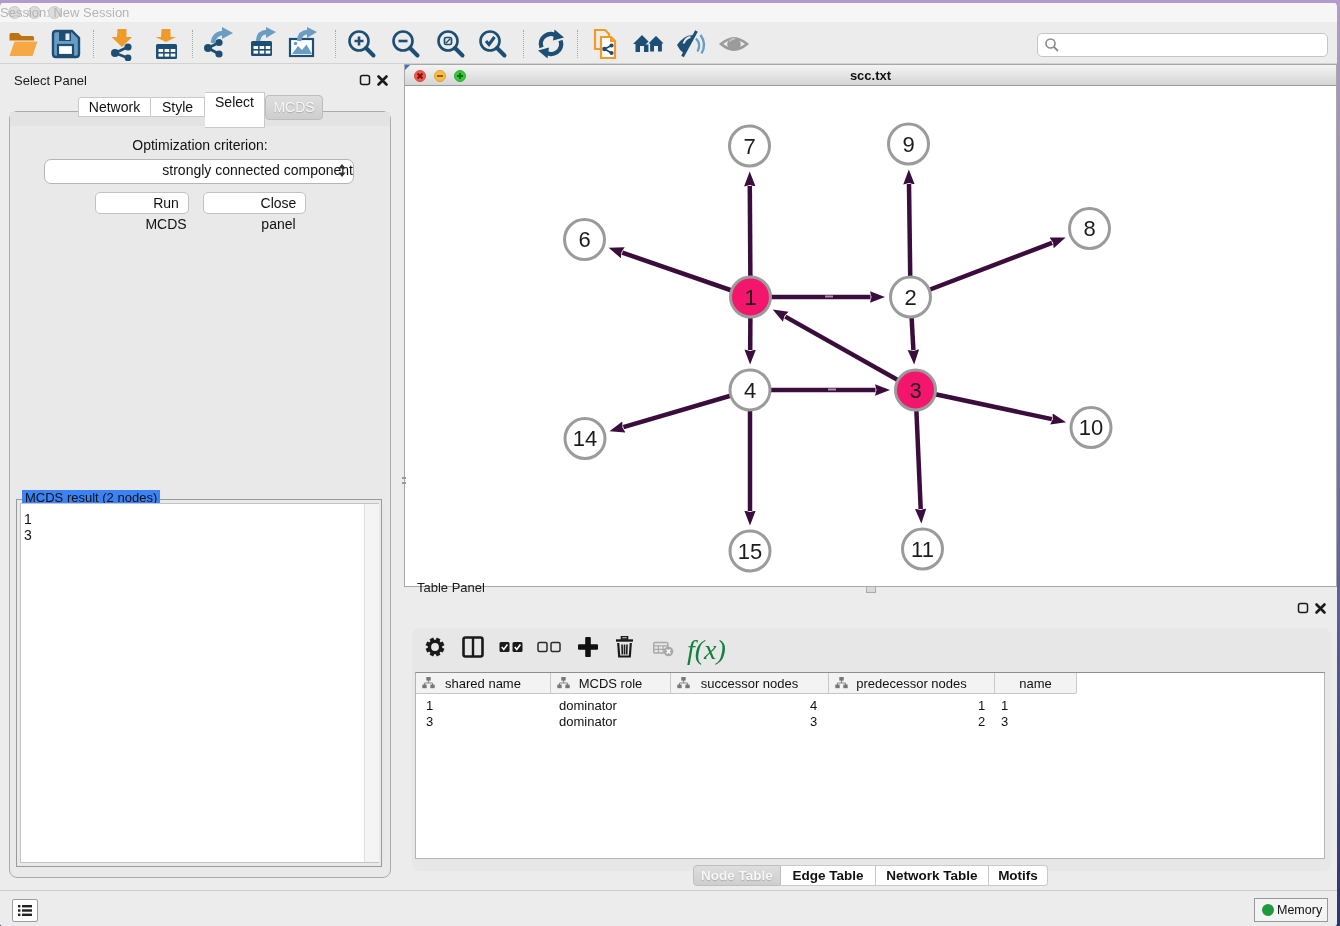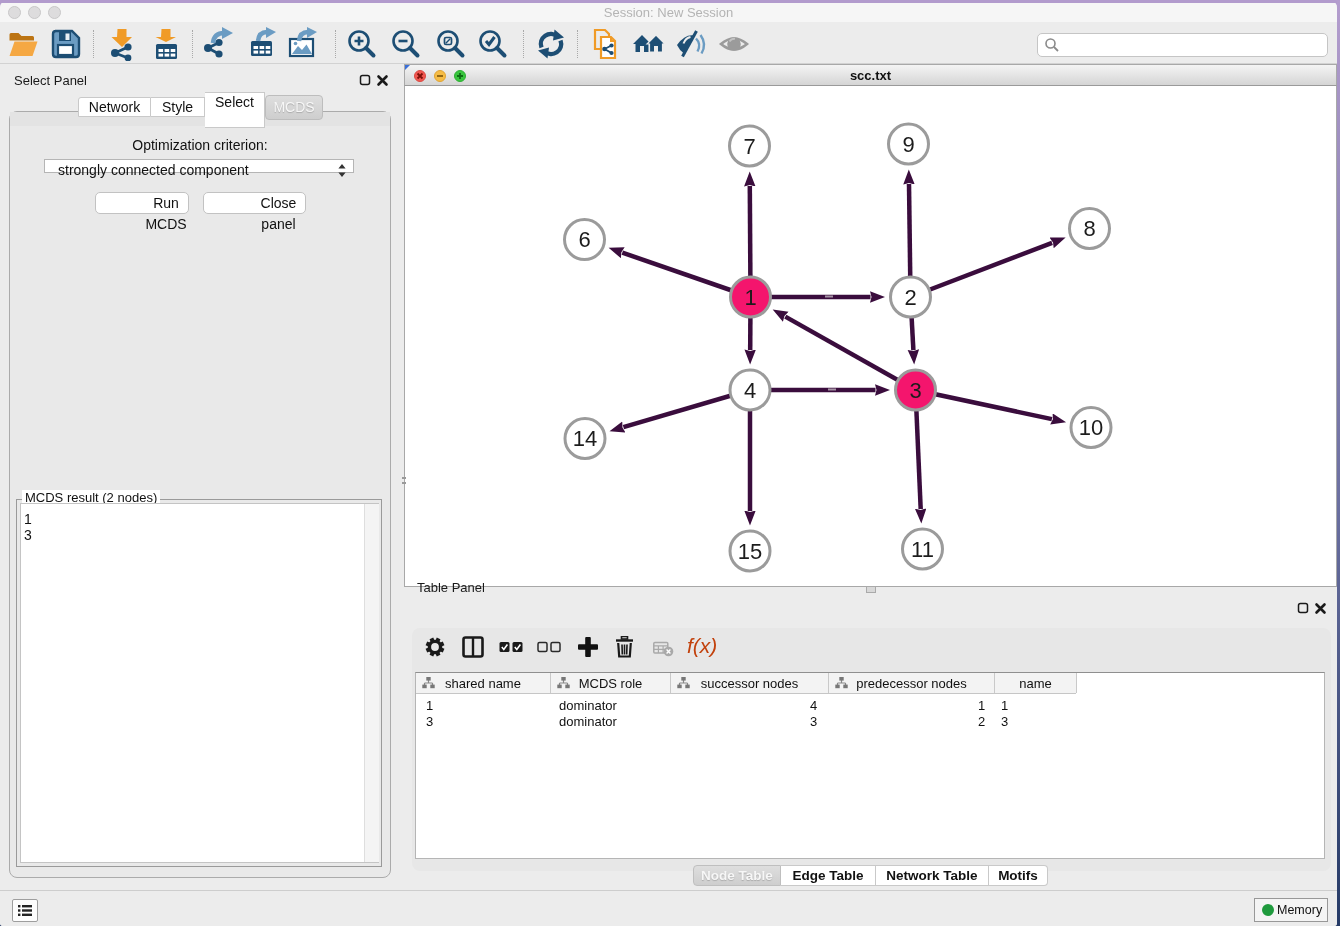--- a/index.html
+++ b/index.html
@@ -6,21 +6,21 @@
   body{width:1340px;height:926px;overflow:hidden;
        font-family:"Liberation Sans",sans-serif;
        background:linear-gradient(#b49dce,#6a6fa0 55%,#253a66);}
   .page{position:relative;width:1340px;height:926px;}
   .win{position:absolute;left:0;top:0;width:1337px;height:926px;
        background:#ececec;border-radius:8px 8px 3px 3px;overflow:hidden;}
   
   .titlebar{position:absolute;left:0;top:3px;width:100%;height:19px;background:#f6f6f6;}
   .tl{position:absolute;top:3px;width:13px;height:13px;border-radius:50%;
       background:#dddcdd;border:1px solid #c8c7c8;box-sizing:border-box;}
-  .wtitle{position:absolute;top:2px;left:0;width:100%;text-align:center;
+  .wtitle{position:absolute;top:2px;left:0;width:100%;text-align:left;
       font-size:13px;color:#b4b4b4;}
   
   .toolbar{position:absolute;left:0;top:22px;width:100%;height:41px;background:#ececec;
       border-bottom:1px solid #d2d2d2;}
   .tsep{position:absolute;top:8px;height:28px;width:0;border-left:1px dotted #a9a9a9;}
   .ticon{position:absolute;top:5px;width:34px;height:34px;}
   .searchbox{position:absolute;left:1037px;top:11px;width:289px;height:22px;background:#fff;
       border:1px solid #c5c5c5;border-radius:5px;}
   
   .cptitle{position:absolute;left:14px;top:73px;font-size:13px;color:#1a1a1a;}
@@ -208,30 +208,30 @@
       <svg style="position:absolute;left:376px;top:74px;" width="13" height="13" viewBox="0 0 13 13">
         <path d="M2.5 2.5 L10.5 10.5 M10.5 2.5 L2.5 10.5" stroke="#1a1a1a" stroke-width="2.6" stroke-linecap="round"></path>
       </svg>
   <div class="innerpanel"></div>
   <div class="tabstrip"></div>
   <div class="tab" style="left:78px;top:97px;width:73px;height:20px;line-height:19px;border-radius:3px 0 0 0;">Network</div>
   <div class="tab" style="left:151px;top:97px;width:54px;height:20px;line-height:19px;border-left:none;">Style</div>
   <div class="tab" style="left:205px;top:92px;width:60px;height:36px;line-height:19px;border-left:none;">Select</div>
   <div class="tab seltab" style="left:265px;top:95px;width:58px;height:25px;line-height:23px;border-radius:4px;border-color:#bdbdbd;">MCDS</div>
   <div style="position:absolute;left:0;top:137px;width:400px;text-align:center;font-size:14px;color:#111;">Optimization criterion:</div>
-  <div class="btn" style="left:44px;top:159px;width:310px;height:14px;line-height:20px;border-radius:0;text-align:left;padding-left:13px;border-color:#b5b5b5;">strongly connected component
+  <div class="btn" style="left:44px;top:159px;width:310px;height:25px;line-height:20px;border-radius:7px;text-align:right;padding-left:13px;border-color:#b5b5b5;">strongly connected component
     <svg style="position:absolute;right:6px;top:3px;" width="10" height="15" viewBox="0 0 10 15">
       <path d="M5 1 L8.6 5.6 H1.4 Z M5 14 L1.4 9.4 H8.6 Z" fill="#333"></path>
     </svg>
   </div>
   <div class="btn" style="left:95px;top:192px;width:94px;height:22px;line-height:21px;">Run MCDS</div>
   <div class="btn" style="left:203px;top:192px;width:103px;height:22px;line-height:21px;">Close panel</div>
 
   <div style="position:absolute;left:16px;top:499px;width:366px;height:368px;border:1px solid #9a9a9a;box-sizing:border-box;"></div>
-  <div style="position:absolute;left:22px;top:490px;background:#ffffff;padding:0 3px;font-size:13px;color:#111;">MCDS result (2 nodes)</div>
+  <div style="position:absolute;left:22px;top:490px;background:#3b82f6;padding:0 3px;font-size:13px;color:#111;">MCDS result (2 nodes)</div>
   <div style="position:absolute;left:20px;top:503px;width:359px;height:360px;background:#fff;border:1px solid #c4c4c4;box-sizing:border-box;"></div>
   <div style="position:absolute;left:364px;top:504px;width:14px;height:358px;background:#f4f4f4;border-left:1px solid #dedede;"></div>
   <div style="position:absolute;left:24px;top:511px;font-size:14px;color:#111;line-height:16px;">1<br>3</div>
 
   <div class="netwin">
     <div class="nettitle">
       <div class="light" style="left:9px;background:#f25750;border:1px solid #d94a43;"></div>
       <div class="light" style="left:29px;background:#f6bc45;border:1px solid #dfa435;"></div>
       <div class="light" style="left:49px;background:#39c53e;border:1px solid #2daf35;"></div>
       <svg style="position:absolute;left:9px;top:5px;" width="52" height="12" viewBox="0 0 52 12">
@@ -338,21 +338,21 @@
           <path d="M1 4.5 H18" stroke="#1a1a1a" stroke-width="2.4"></path>
           <path d="M3.2 7 L4.2 20.5 H14.8 L15.8 7" fill="none" stroke="#1a1a1a" stroke-width="2.2"></path>
           <path d="M7 8.5 L7.3 18.5 M9.5 8.5 V18.5 M12 8.5 L11.7 18.5" stroke="#1a1a1a" stroke-width="1.6"></path>
         </svg>
         <svg style="position:absolute;left:653px;top:640px;" width="21" height="17" viewBox="0 0 21 17">
           <rect x="0.8" y="2.5" width="14" height="10.5" rx="1" fill="none" stroke="#a9a9a9" stroke-width="1.5"></rect>
           <path d="M0.8 5.8 H14.8 M5.4 5.8 V13 M10.1 5.8 V13 M0.8 9.4 H14.8" stroke="#a9a9a9" stroke-width="1.2"></path>
           <circle cx="15.5" cy="11.5" r="4.8" fill="#a9a9a9"></circle>
           <path d="M13.6 9.6 l3.8 3.8 M17.4 9.6 l-3.8 3.8" stroke="#fff" stroke-width="1.4"></path>
         </svg>
-        <div style="position:absolute;left:687px;top:634px;font-family:Liberation Sans, sans-serif;font-style:italic;font-size:21px;color:#c2410c;">f(x)</div>
+        <div style="position:absolute;left:687px;top:634px;font-family:Liberation Serif, serif;font-style:italic;font-size:28px;color:#15803d;">f(x)</div>
       </div>
   <div class="tableblock">
     <div class="thead">
       <div class="hcol" style="left:0;width:135px;">
             <svg style="position:absolute;left:6px;top:4px;" width="13" height="12" viewBox="0 0 13 12">
               <path d="M6.5 3 V6 M2.5 6 H10.5 M2.5 6 V8 M10.5 6 V8" stroke="#888" stroke-width="1.2" fill="none"></path>
               <rect x="4.3" y="0" width="4.4" height="3.6" fill="#777"></rect>
               <rect x="0.3" y="7.6" width="4.4" height="3.6" fill="#777"></rect>
               <rect x="8.3" y="7.6" width="4.4" height="3.6" fill="#777"></rect>
             </svg>

